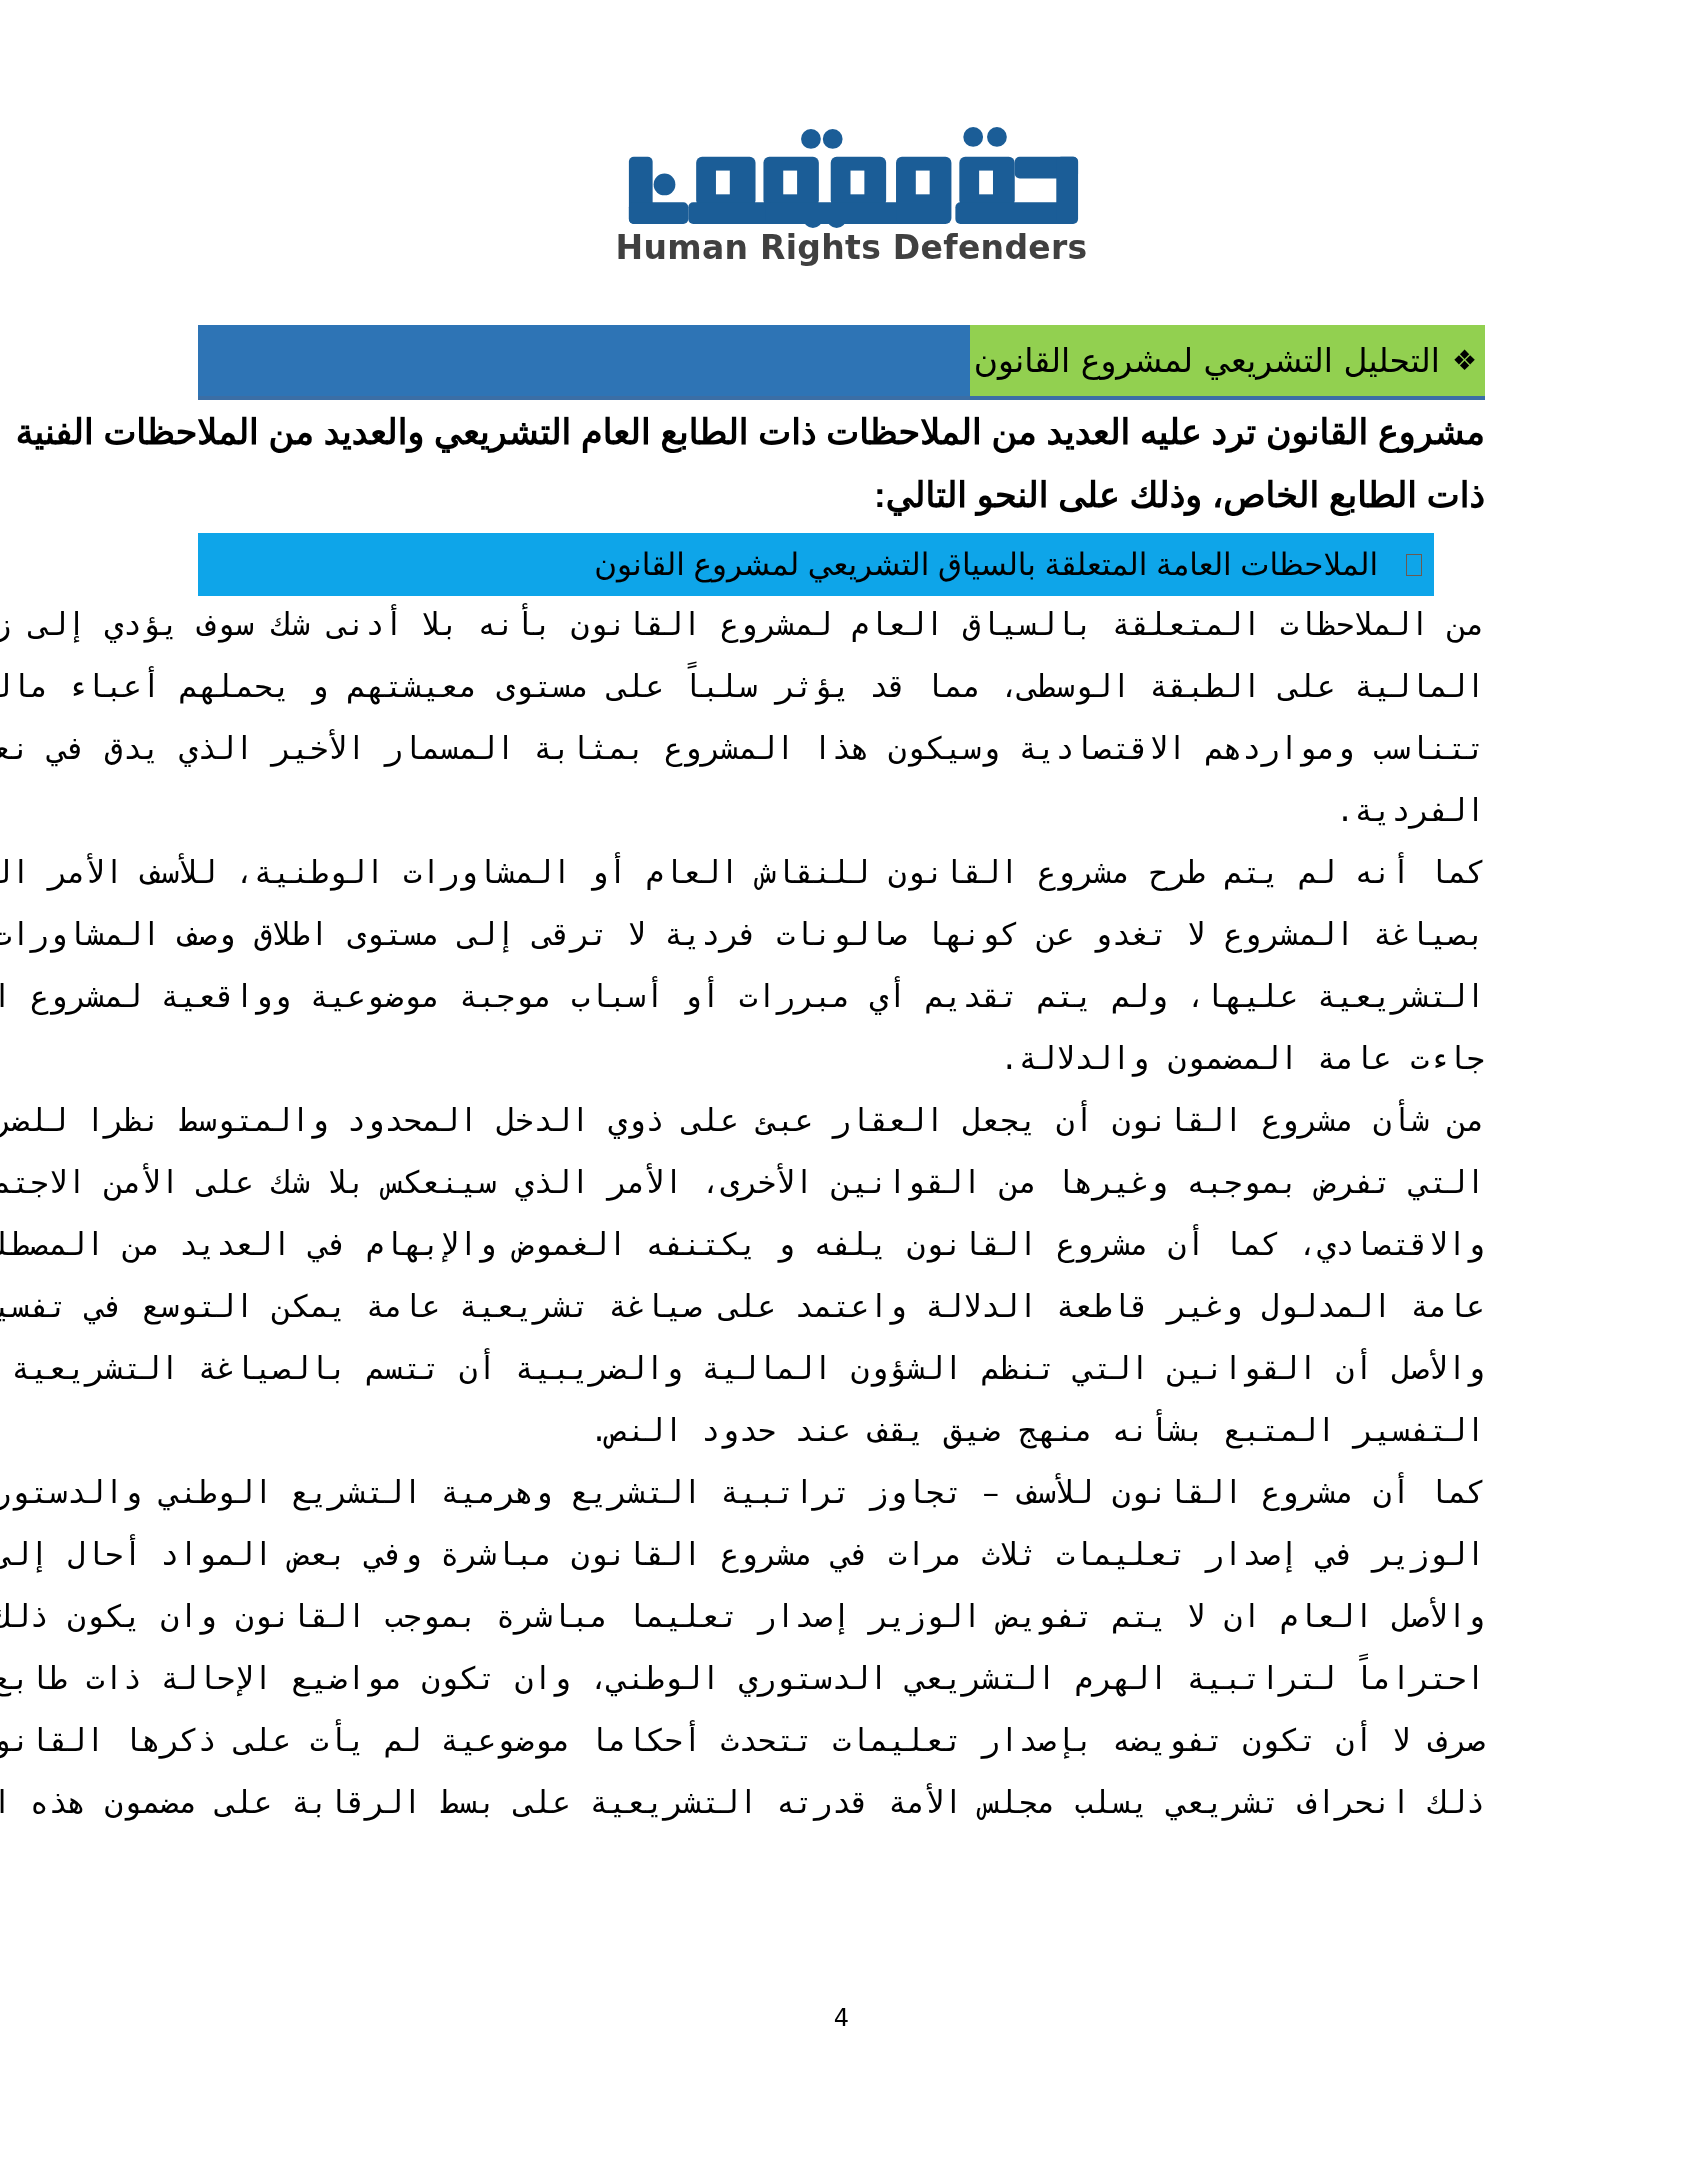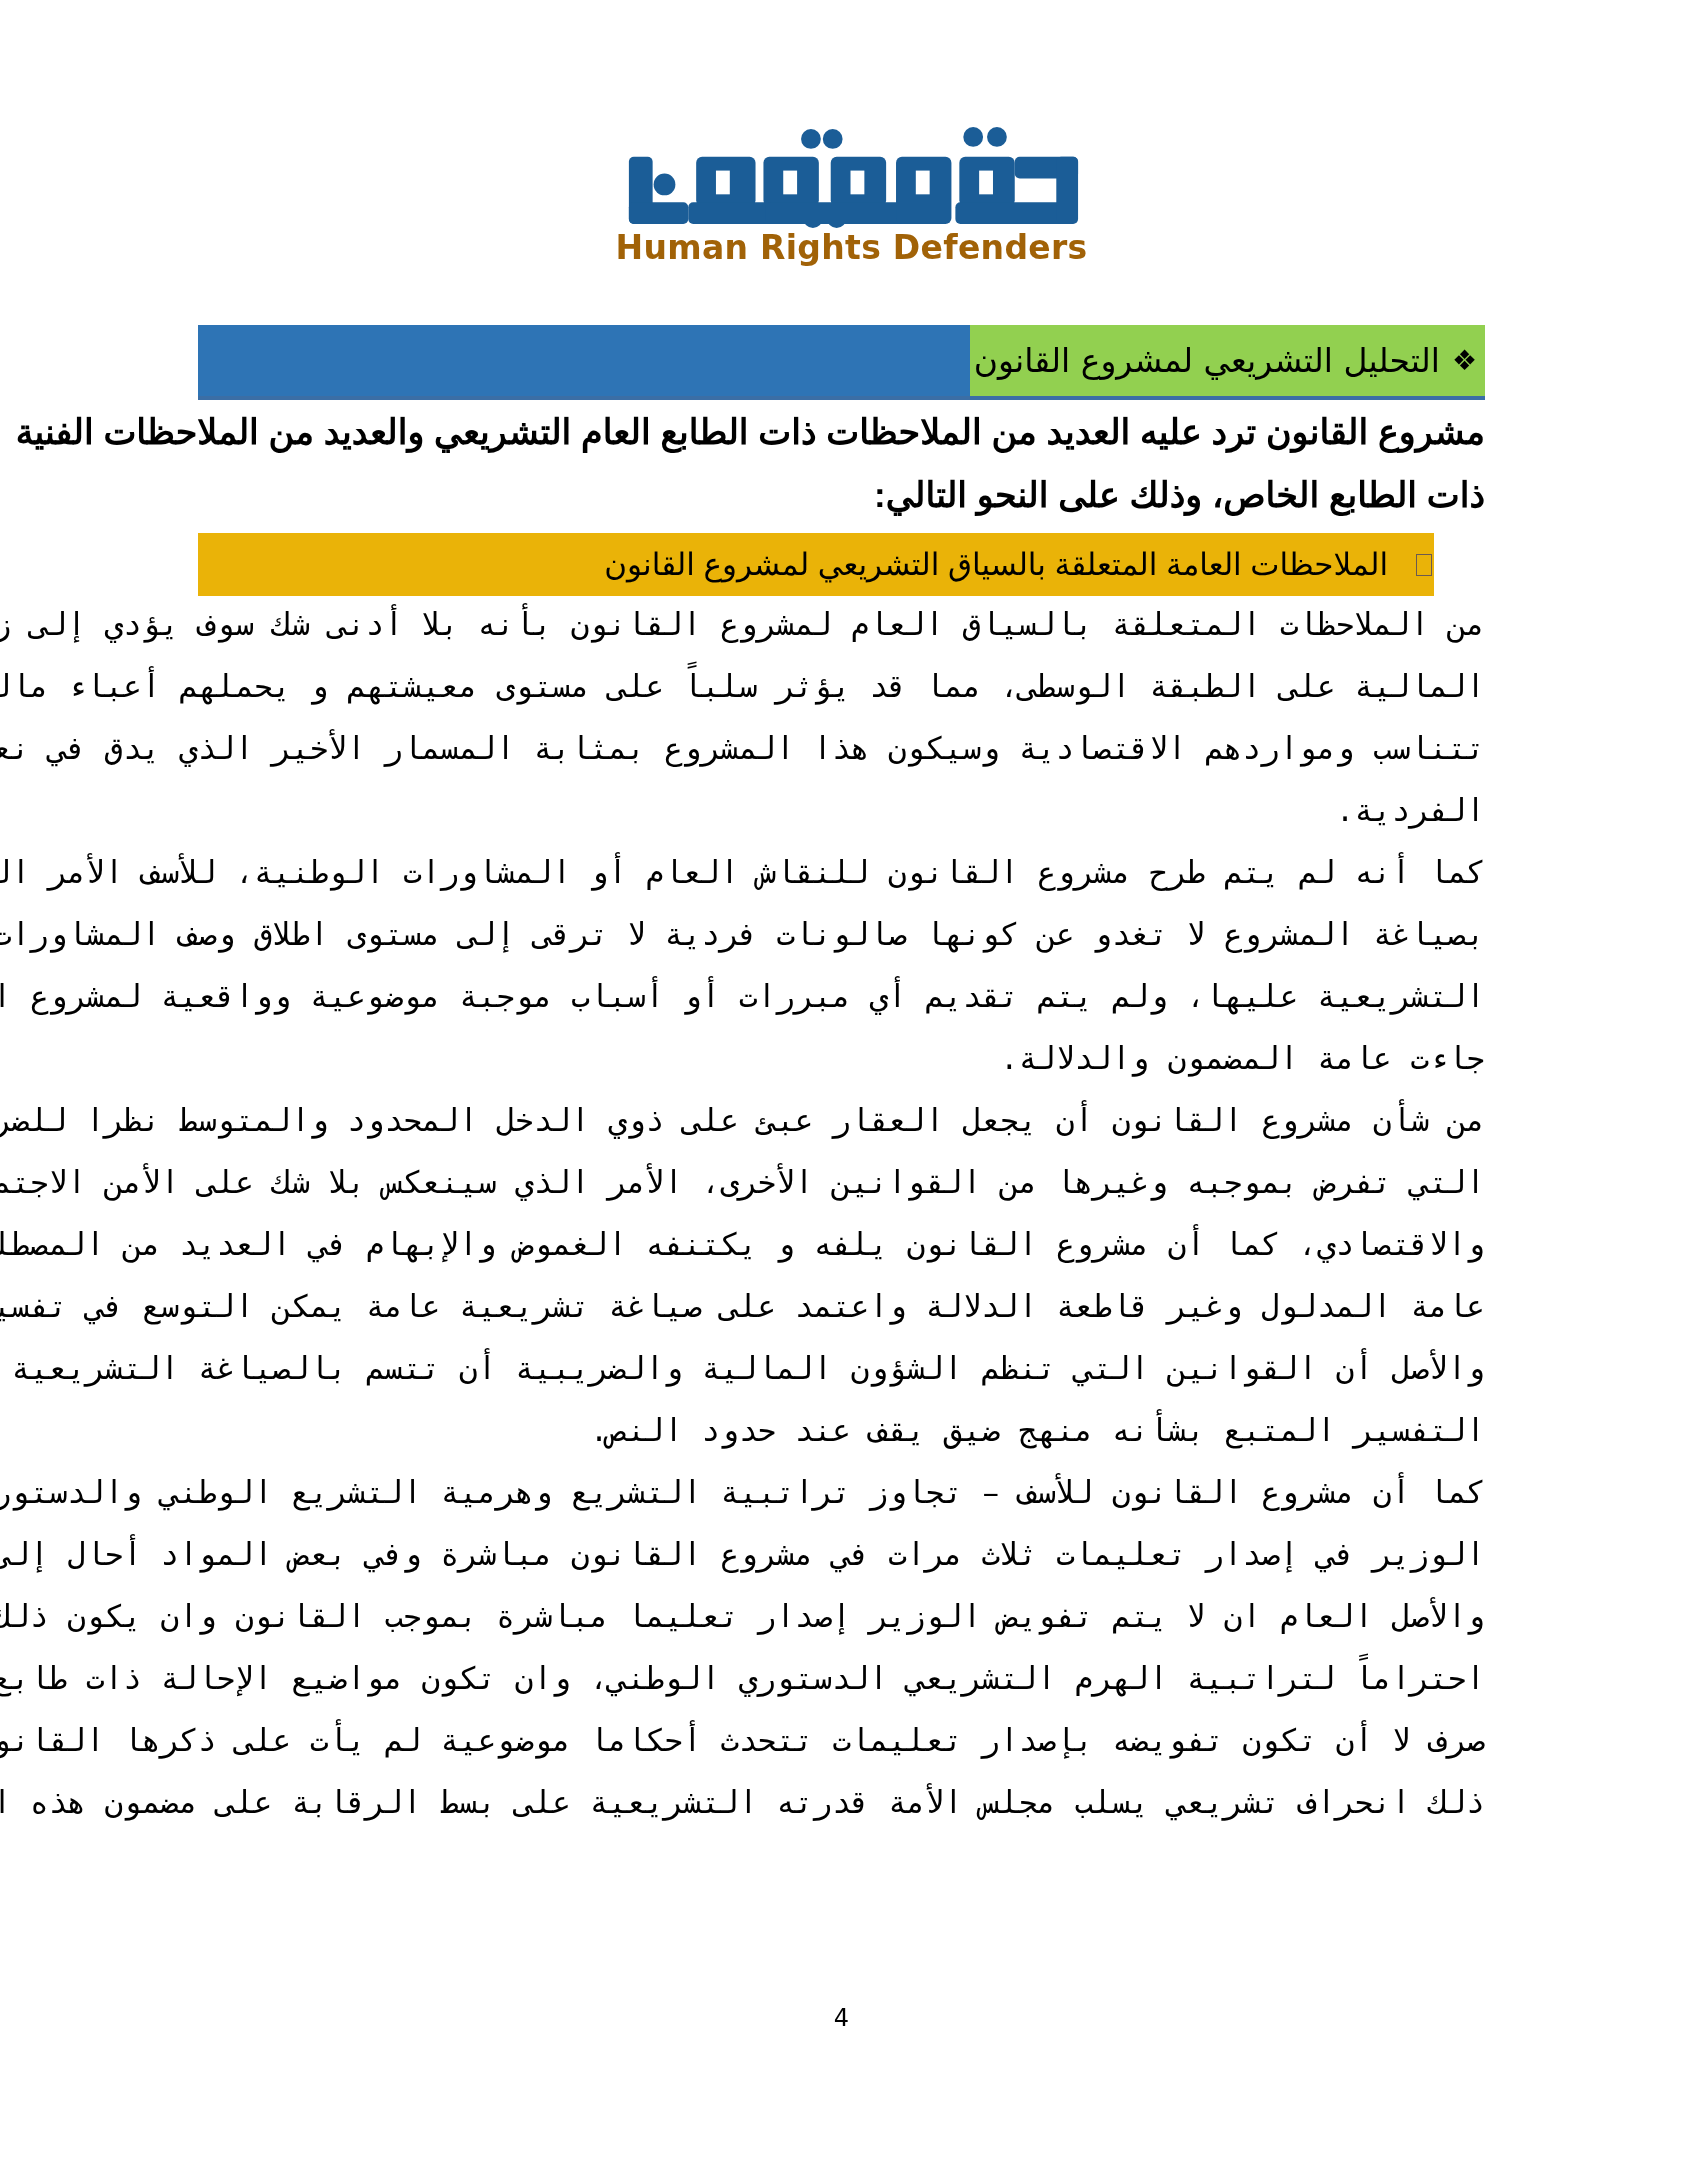--- a/index.html
+++ b/index.html
@@ -27,21 +27,21 @@
       display: block;
       height: 103px;
       margin: 0 auto;
     }
     .logo-english {
       display: block;
       margin-top: -2px;
       font-family: "DejaVu Sans", sans-serif;
       font-weight: bold;
       font-size: 33px;
-      color: #a16207;
+      color: #404040;
       letter-spacing: 0.3px;
       white-space: nowrap;
     }
     .content {
       position: absolute;
       left: 198px;
       width: 1287px;
       direction: rtl;
     }
     .section-header {
@@ -82,25 +82,25 @@
       line-height: 63px;
       text-align: justify;
       text-align-last: right;
     }
     .sub-header {
       position: absolute;
       left: 198px;
       top: 533px;
       width: 1236px;
       height: 63px;
-      background: #eab308;
+      background: #0ea5e9;
       direction: rtl;
       display: flex;
       align-items: center;
-      padding-right: 2px;
+      padding-right: 12px;
       box-sizing: border-box;
       font-family: "Liberation Sans", sans-serif;
       font-size: 31px;
       white-space: nowrap;
       overflow: hidden;
     }
     .checkbox {
       display: inline-block;
       width: 16px;
       height: 22px;

